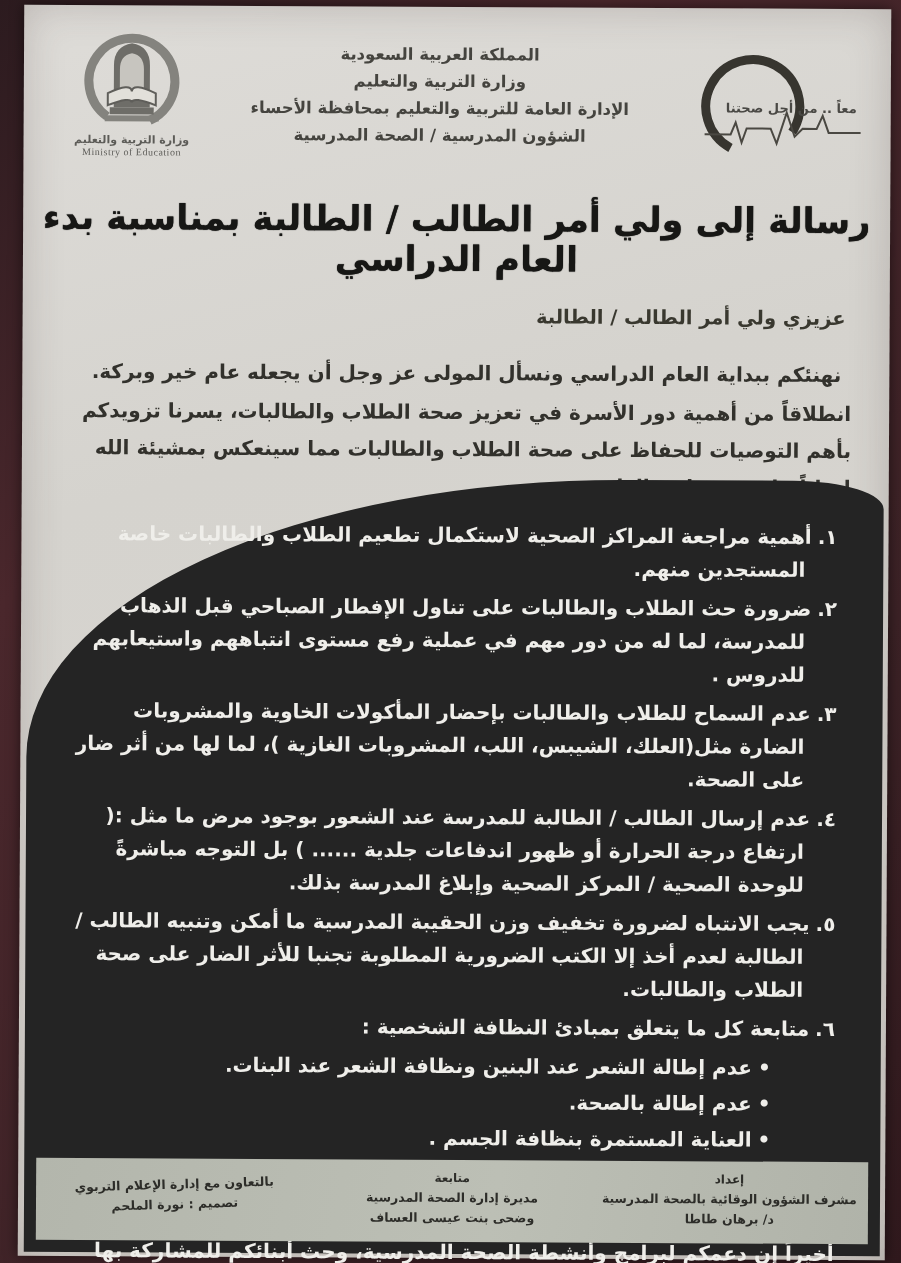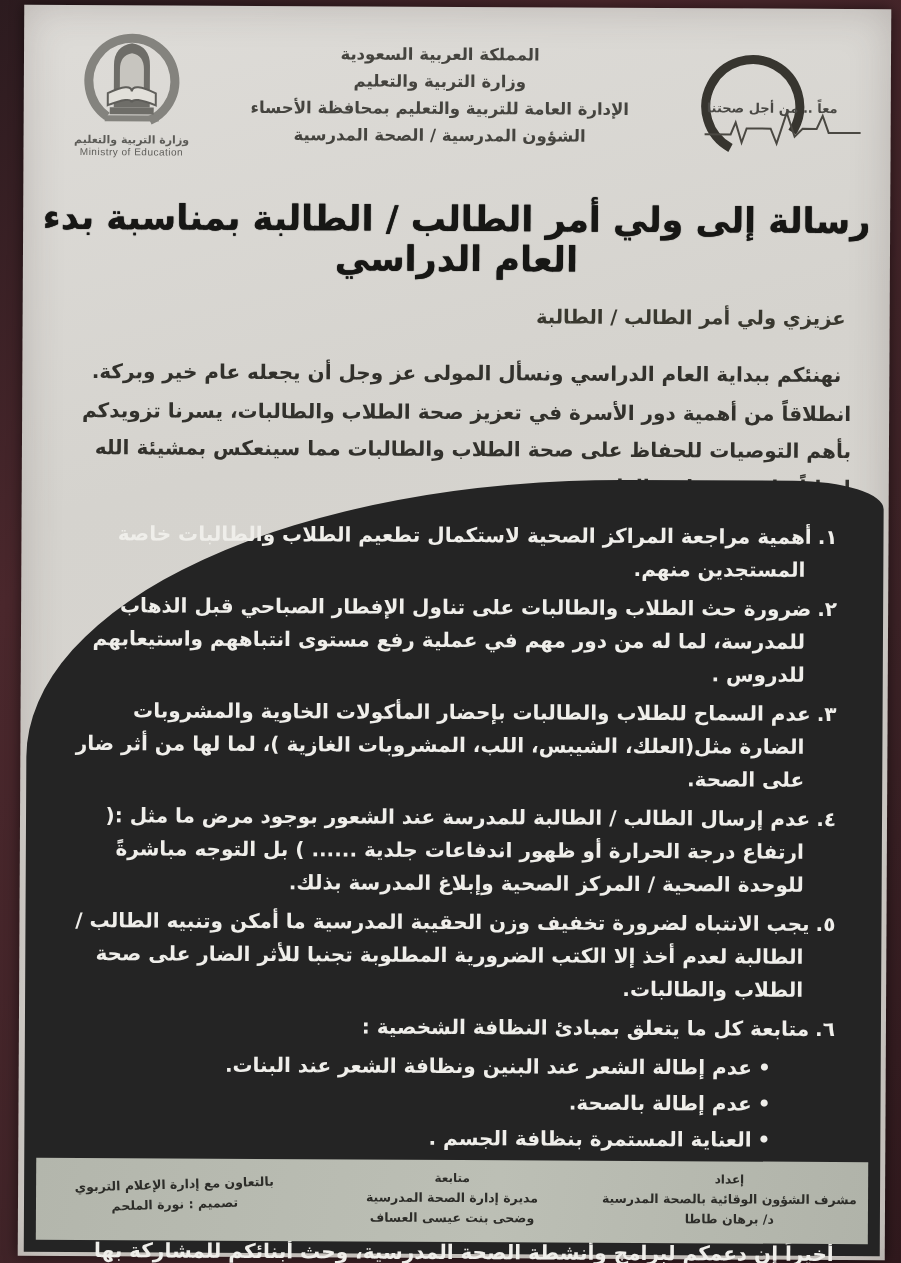--- a/index.html
+++ b/index.html
@@ -14,28 +14,28 @@
   }
   .paper{
     position:absolute;left:21px;top:7px;right:13px;bottom:5px;
     background:linear-gradient(165deg,#dedcd8 0%,#d5d3ce 35%,#d8d5d0 70%,#cfccc6 100%);
     transform:rotate(0.3deg);
     box-shadow:inset 0 0 40px rgba(70,50,50,.22), 0 0 14px rgba(0,0,0,.55);
   }
   
   .emblem{position:absolute;left:28px;top:26px;width:160px;text-align:center;color:#5d5c58;}
   .emblem .cap1{font-size:11px;font-weight:bold;margin-top:2px;}
-  .emblem .cap2{font-size:10px;font-family:Liberation Sans, sans-serif;letter-spacing:.5px;}
+  .emblem .cap2{font-size:10px;font-family:Liberation Serif, serif;letter-spacing:.5px;}
   .head-lines{
     position:absolute;left:205px;right:240px;top:34px;text-align:center;
     font-size:16.5px;font-weight:bold;color:#45443f;line-height:27px;direction:rtl;
   }
   .health{position:absolute;right:16px;top:40px;width:200px;height:120px;}
   .health .slogan{
-    position:absolute;right:18px;top:52px;width:150px;text-align:left;
+    position:absolute;right:18px;top:52px;width:150px;text-align:right;
     font-size:13px;font-weight:bold;color:#4a4945;direction:rtl;
   }
   
   .title{
     position:absolute;top:192px;left:16px;right:16px;text-align:center;
     font-size:35px;font-weight:900;color:#171715;direction:rtl;
     text-shadow:0 0 1px #171715;
   }
   
   .greeting{

